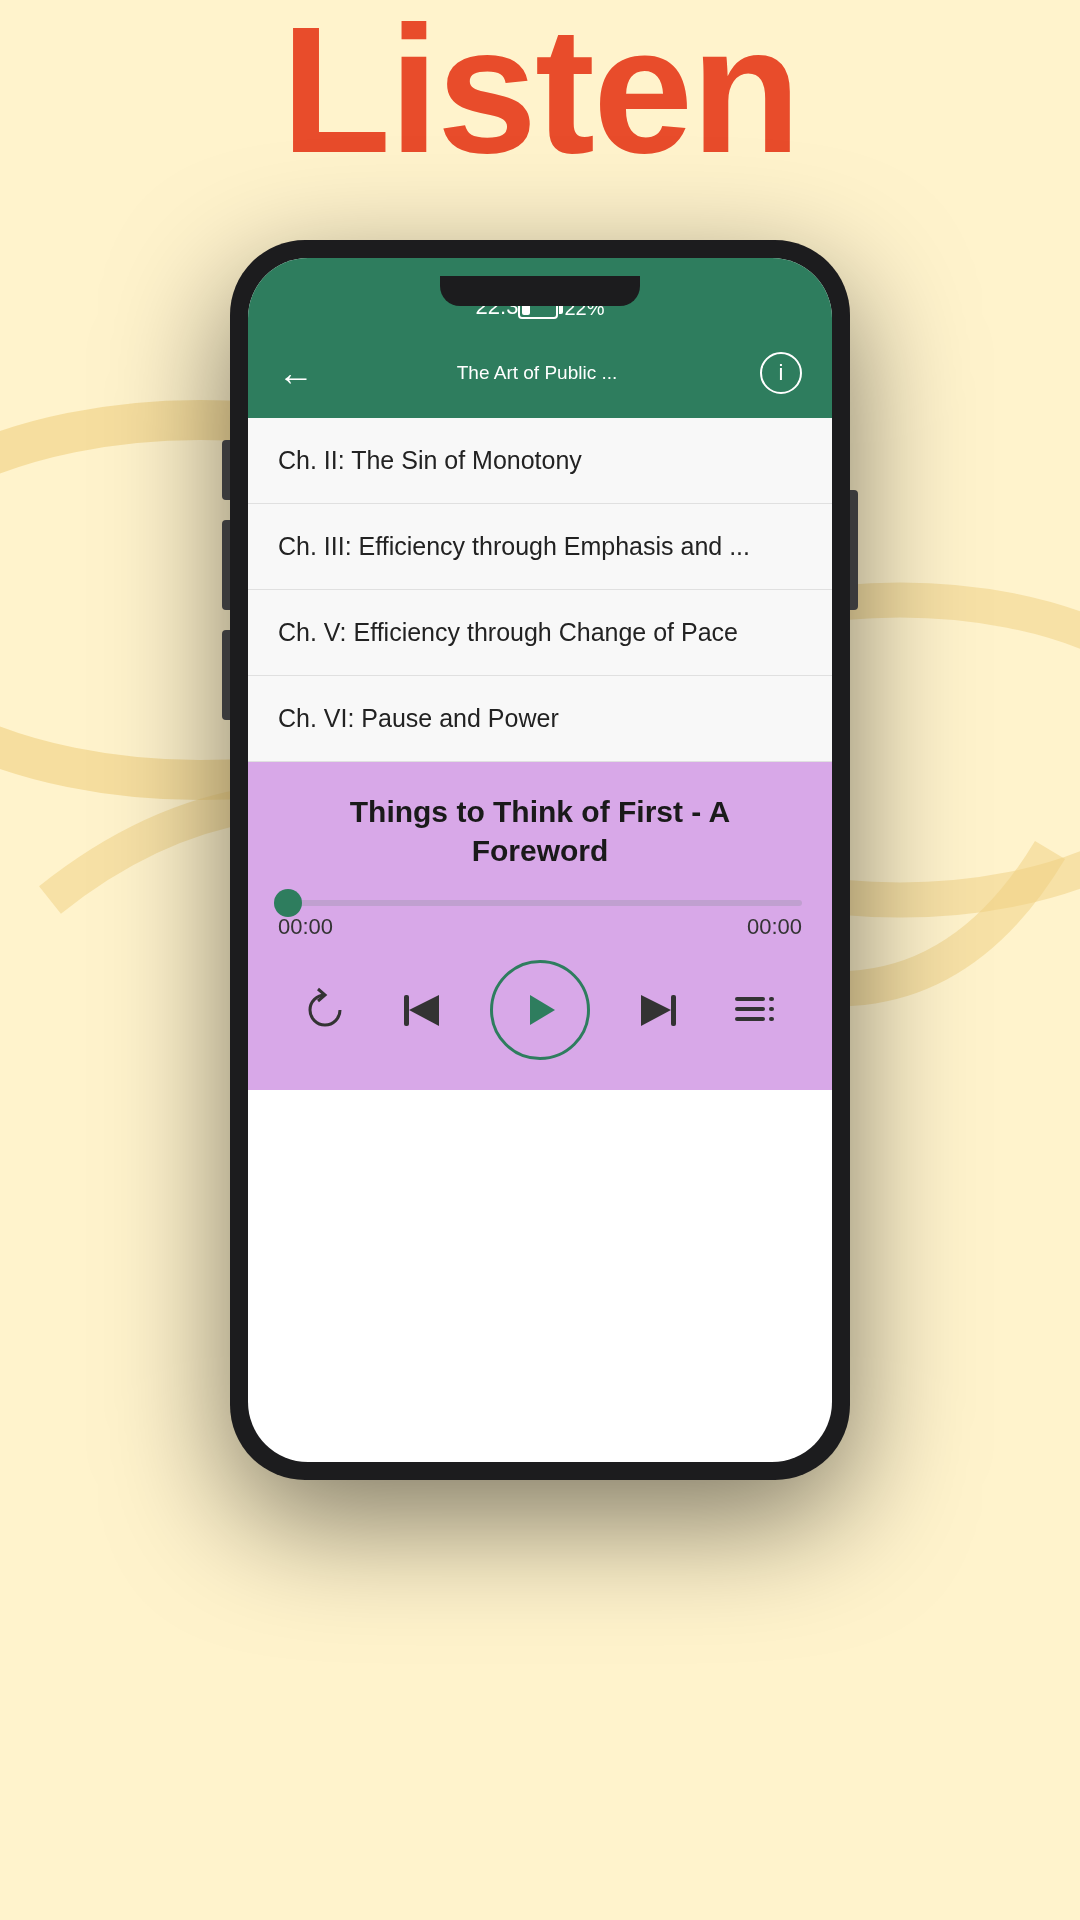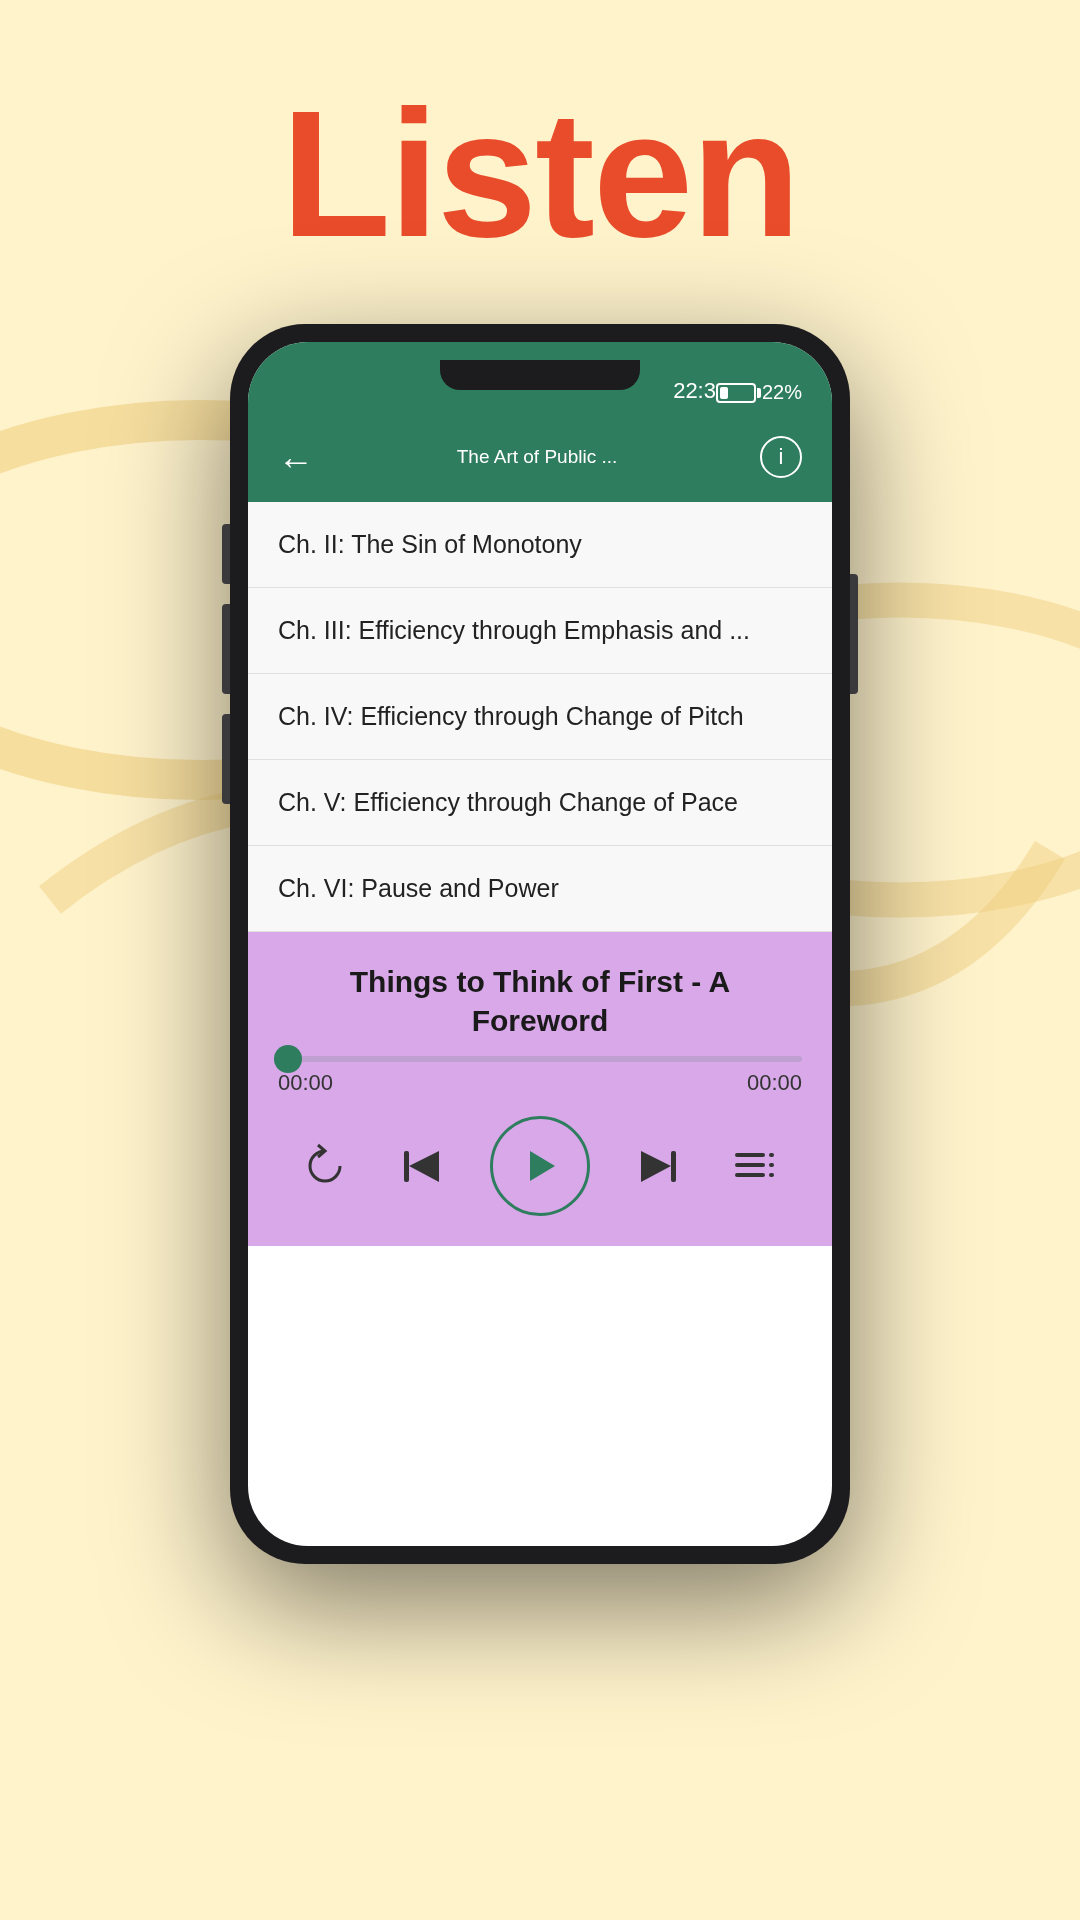--- a/index.html
+++ b/index.html
@@ -19,22 +19,20 @@
       top: 0; left: 0;
       width: 100%; height: 100%;
       pointer-events: none;
       z-index: 0;
     }
 
     .hero-text {
       position: relative;
       z-index: 1;
       text-align: center;
-      padding-top: 60px;
-      margin-top: 24px;
     }
 
     .hero-listen {
       font-size: 180px;
       font-weight: 900;
       color: #E84C2B;
       line-height: 1;
       letter-spacing: -2px;
     }
 
@@ -86,21 +84,21 @@
       border-radius: 0 0 20px 20px;
       z-index: 10;
     }
 
     
     .status-bar {
       background: #2E7D5E;
       height: 70px;
       display: flex;
       align-items: flex-end;
-      justify-content: flex-end;
+      justify-content: center;
       padding: 0 30px 8px 30px;
       color: white;
       font-size: 22px;
       font-weight: 500;
     }
 
     .status-time {
       font-size: 22px;
       color: white;
     }
@@ -202,21 +200,21 @@
       background: #D8A8E8;
       padding: 30px 30px 20px;
     }
 
     .now-playing-title {
       text-align: center;
       font-size: 30px;
       font-weight: 700;
       color: #1A1A1A;
       line-height: 1.3;
-      margin-bottom: 16px;
+      margin-bottom: 30px;
     }
 
     
     .progress-container {
       margin-bottom: 4px;
     }
 
     .progress-bar-track {
       width: 100%;
       height: 6px;
@@ -376,23 +374,20 @@
           <span>i</span>
         </div>
       </div>
 
       <div class="chapter-list">
         <div class="chapter-item">
           <span>Ch. II: The Sin of Monotony</span>
         </div>
         <div class="chapter-item">
           <span>Ch. III: Efficiency through Emphasis and ...</span>
-        </div>
-        <div class="chapter-item">
-          <span>Ch. IV: Efficiency through Change of Pitch</span>
         </div>
         <div class="chapter-item">
           <span>Ch. V: Efficiency through Change of Pace</span>
         </div>
         <div class="chapter-item">
           <span>Ch. VI: Pause and Power</span>
         </div>
       </div>
 
       <div class="player-section">

